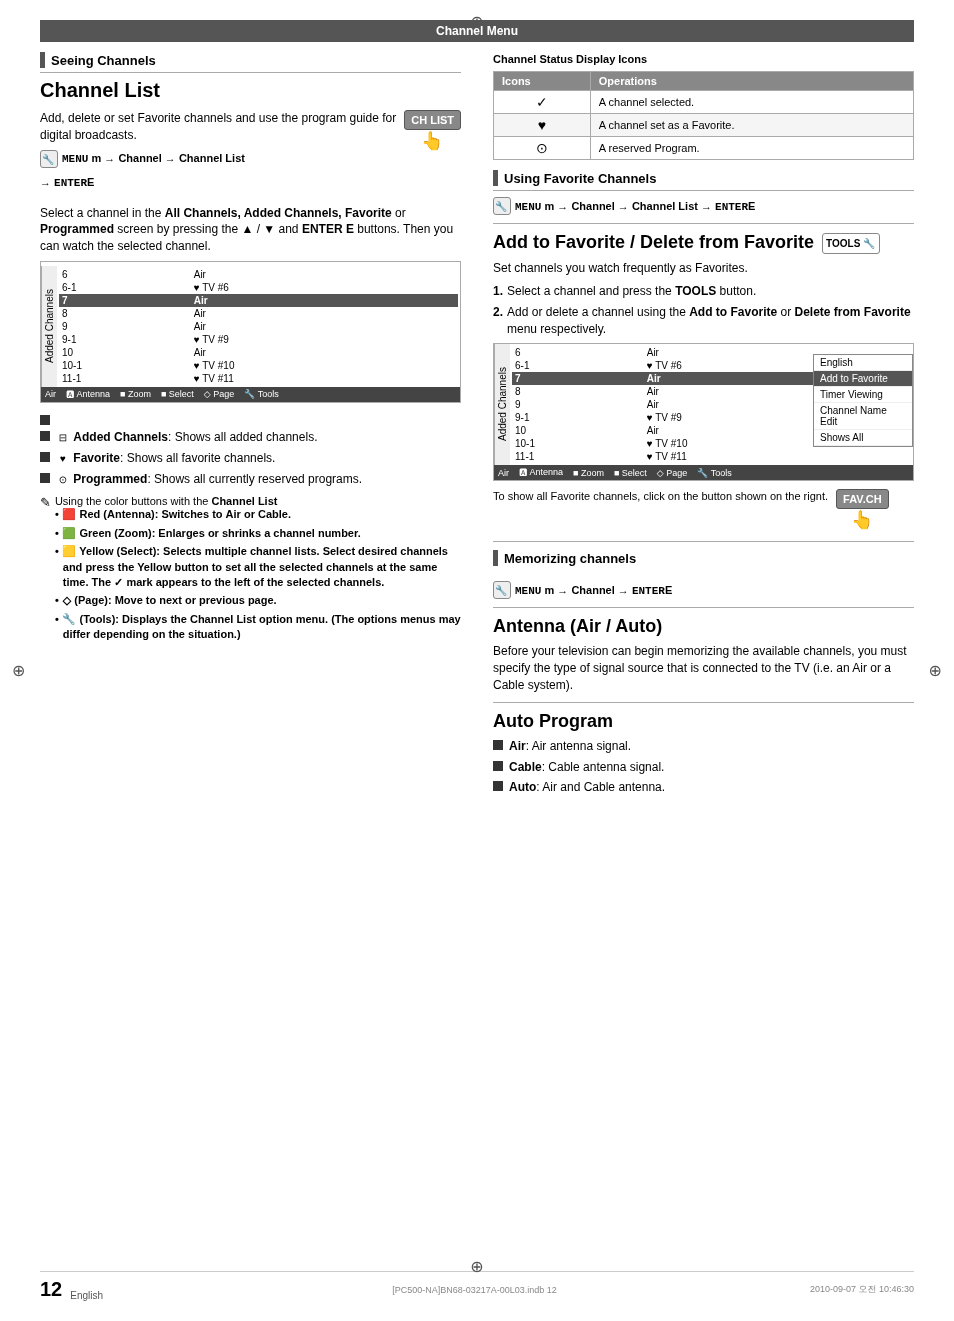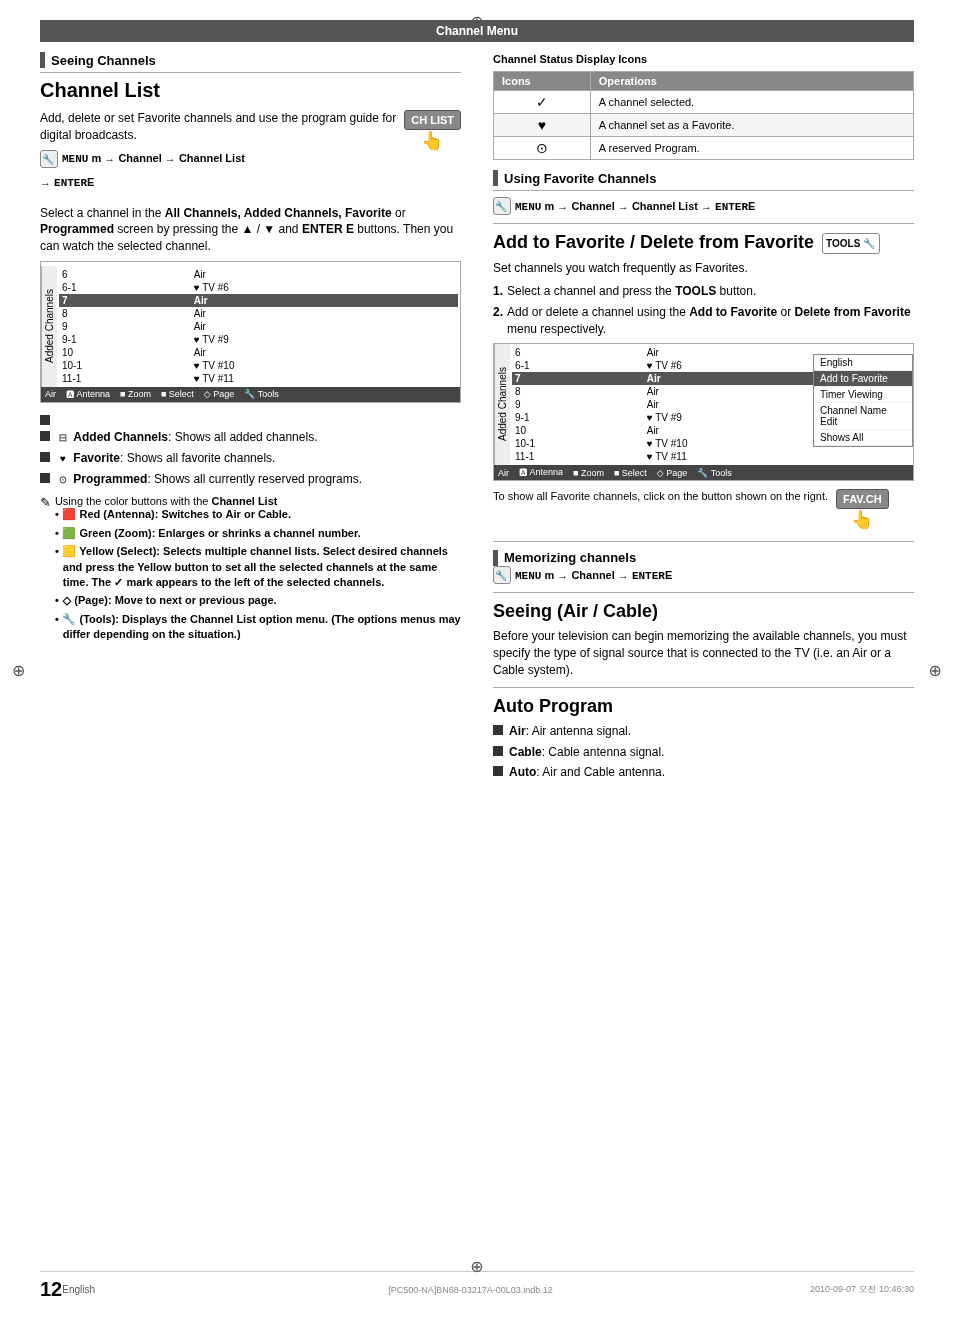--- a/index.html
+++ b/index.html
@@ -93,22 +93,23 @@
       flex-shrink: 0;
     }
     .section-heading h2 {
       font-size: 13px;
       font-weight: bold;
     }
 
     
     .section-heading2 {
       display: flex;
+      align-items: center;
       gap: 6px;
-      margin-bottom: 0;
+      margin-bottom: 15px;
     }
     .section-heading2 .bar {
       width: 5px;
       height: 16px;
       background: #555;
       display: inline-block;
       flex-shrink: 0;
     }
     .section-heading2 h2 {
       font-size: 13px;
@@ -685,21 +686,21 @@
         <span class="bar"></span>
         <h2>Memorizing channels</h2>
       </div>
       <div class="menu-path">
         <span class="icon-remote">🔧</span>
         <span><span class="bold mono">MENU</span> <span class="bold">m</span> → <span class="bold">Channel</span> → <span class="bold mono">ENTER</span><span class="bold">E</span></span>
       </div>
 
       <hr class="divider">
 
-      <h2 class="big-title">Seeing (Air / Cable)</h2>
+      <h2 class="big-title">Antenna (Air / Auto)</h2>
       <p>Before your television can begin memorizing the available channels, you must specify the type of signal source that is connected to the TV (i.e. an Air or a Cable system).</p>
 
       <hr class="divider">
 
       <h2 class="big-title">Auto Program</h2>
       <ul class="bullet-list">
         <li>
           <span class="sq"></span>
           <span><strong>Air</strong>: Air antenna signal.</span>
         </li>
@@ -710,21 +711,21 @@
         <li>
           <span class="sq"></span>
           <span><strong>Auto</strong>: Air and Cable antenna.</span>
         </li>
       </ul>
 
     </div>
   </div>
 
   <div class="page-footer">
-    <div style="display:flex; align-items:center; ">
+    <div style="display:flex; align-items:flex-end; gap:8px;">
       <span class="page-number">12</span>
       <span>English</span>
     </div>
     <div style="text-align:center;margin-left:36px;">
       <span class="footer-filename">[PC500-NA]BN68-03217A-00L03.indb   12</span>
     </div>
     <div>
       <span class="footer-date">2010-09-07   오전 10:46:30</span>
     </div>
   </div>

